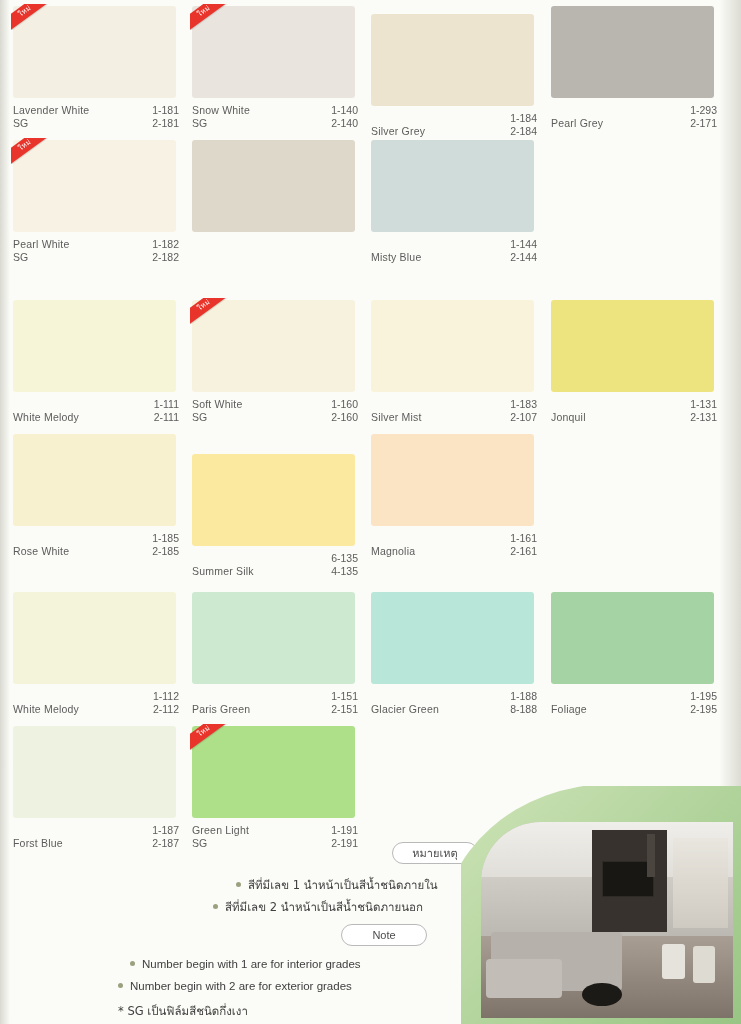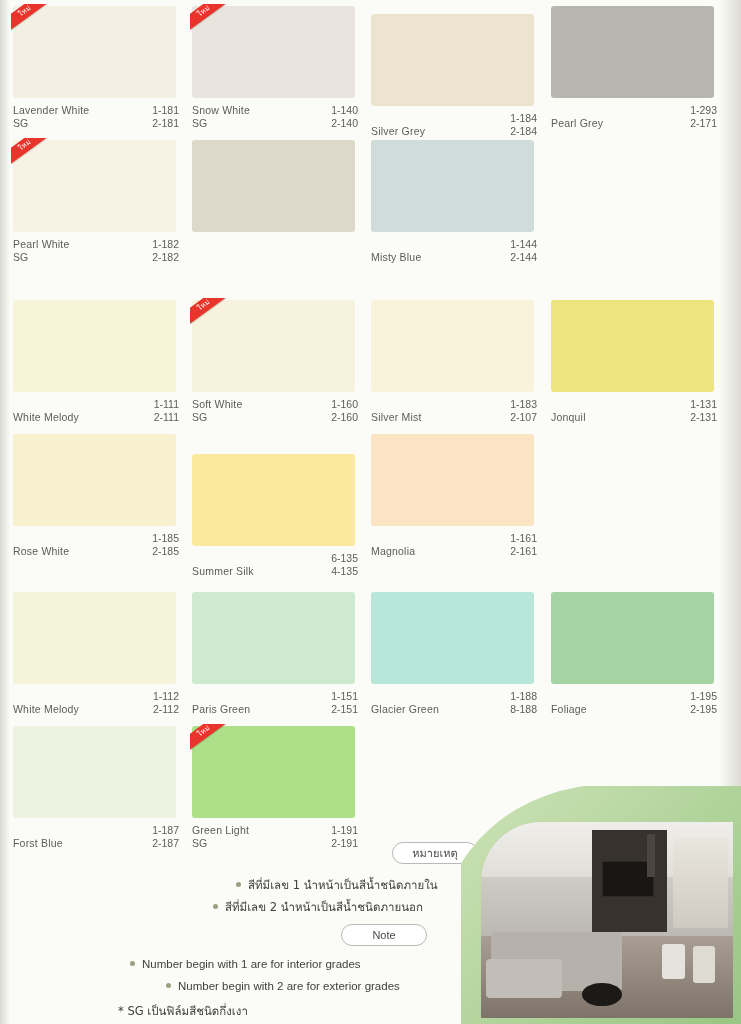--- a/index.html
+++ b/index.html
@@ -519,21 +519,21 @@
     </div>
     <div class="note-line note-th" style="left:213px; top:66px;">
       <span class="bullet"></span><span>สีที่มีเลข 2 นำหน้าเป็นสีน้ำชนิดภายนอก</span>
     </div>
 
     <div class="note-pill" id="note-pill-en">Note</div>
 
     <div class="note-line" style="left:130px; top:126px;">
       <span class="bullet"></span><span>Number begin with 1 are for interior grades</span>
     </div>
-    <div class="note-line" style="left:118px; top:148px;margin-left:48px;">
+    <div class="note-line" style="left:118px; top:148px;">
       <span class="bullet"></span><span>Number begin with 2 are for exterior grades</span>
     </div>
     <div class="note-line note-th" style="left:118px; top:170px;">* SG เป็นฟิล์มสีชนิดกึ่งเงา</div>
   </div>
 
   <div class="photo-wrap">
     <div class="green-arc"></div>
     <div class="photo">
       <div class="ph-ceiling"></div>
       <div class="ph-wall"></div>

